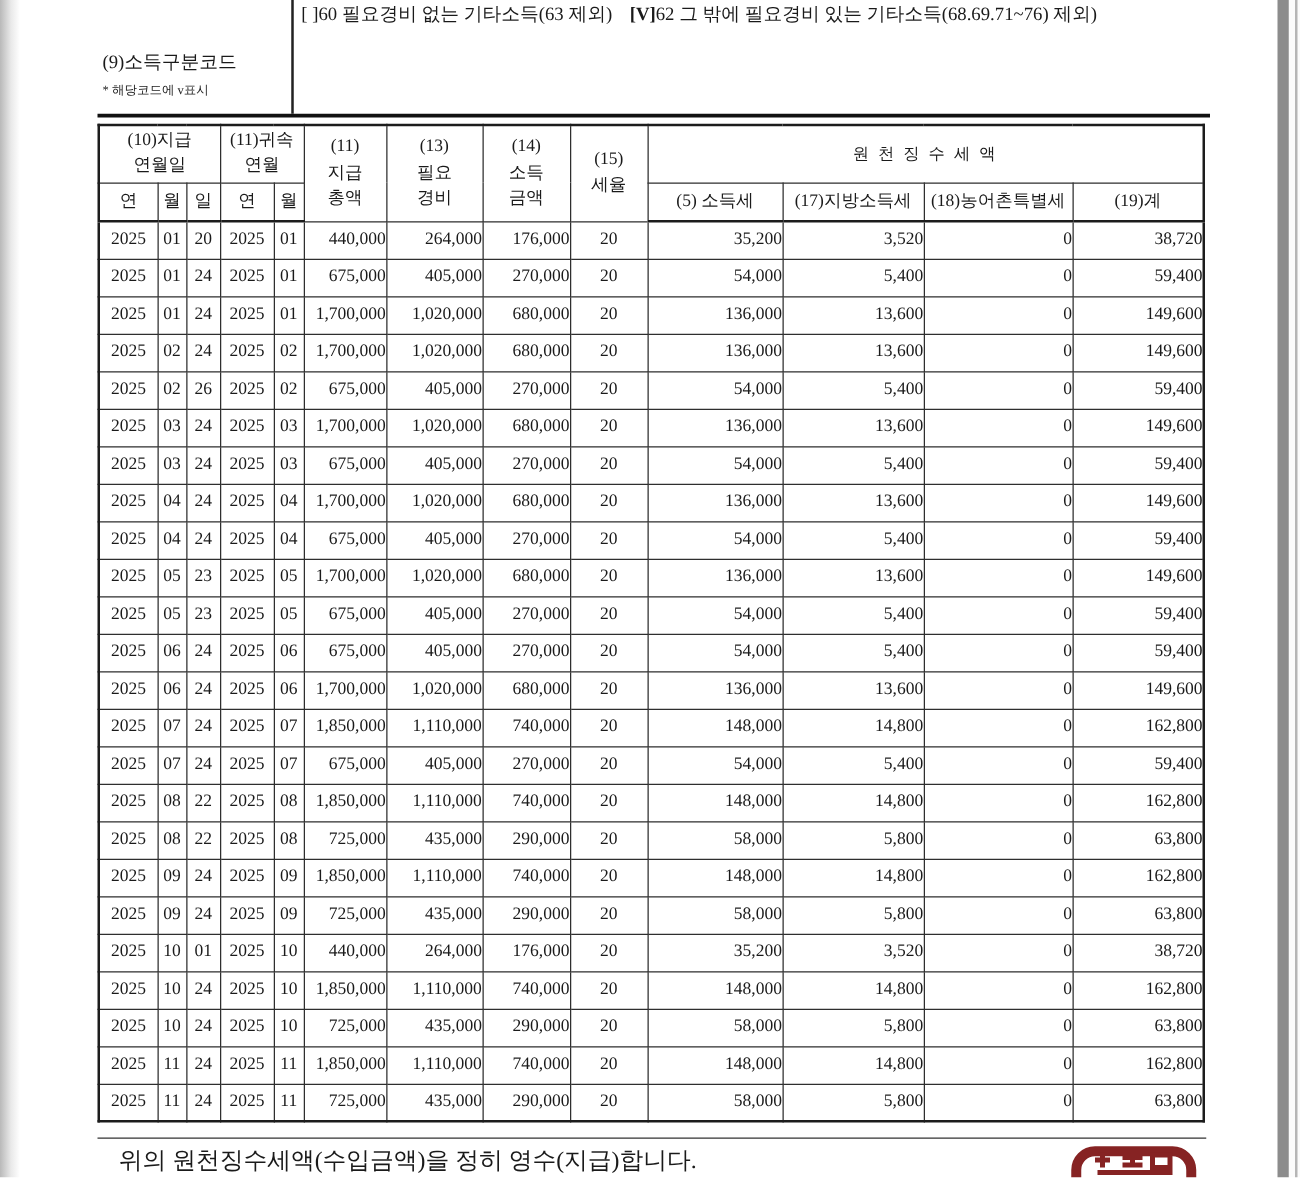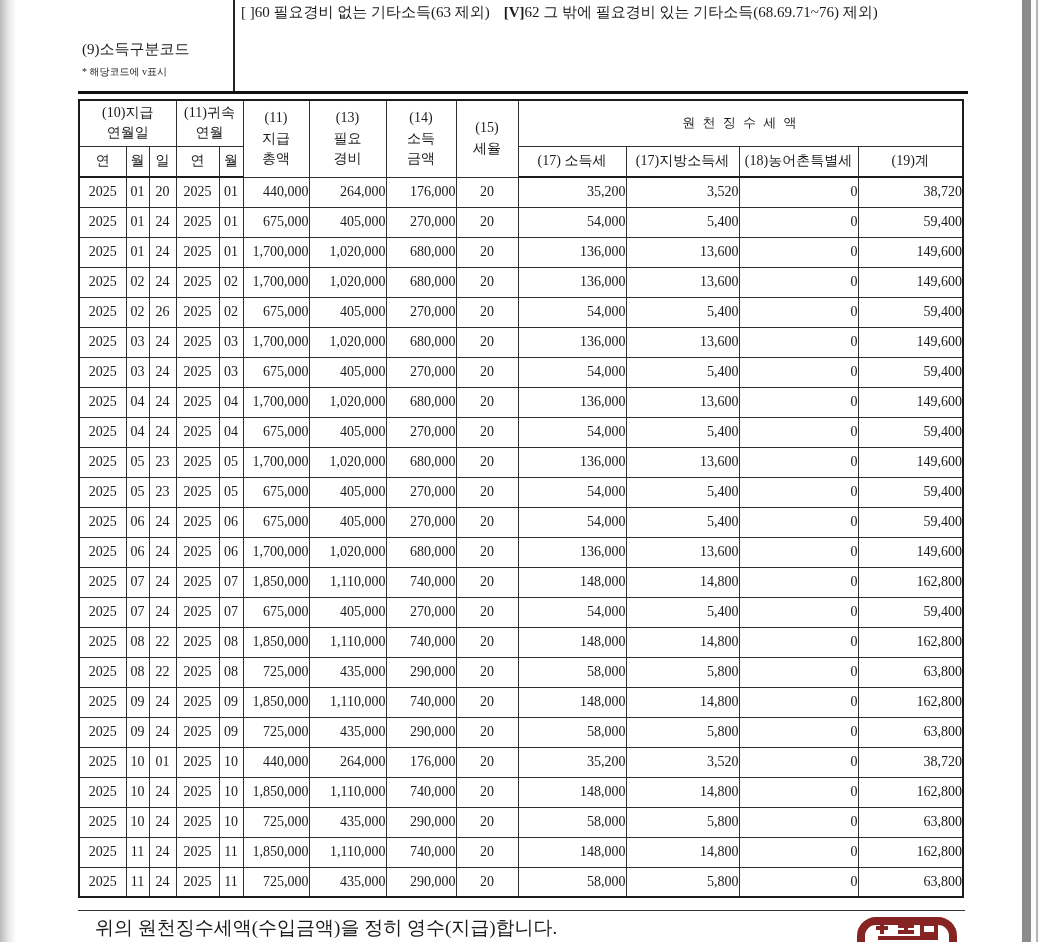--- a/index.html
+++ b/index.html
@@ -117,21 +117,21 @@
       <th rowspan="2" class="preline">(15)
 세율</th>
       <th colspan="4" class="grp">원 천 징 수 세 액</th>
     </tr>
     <tr class="hB">
       <th>연</th>
       <th>월</th>
       <th>일</th>
       <th>연</th>
       <th>월</th>
-      <th>(17) 소득세</th>
+      <th>(5) 소득세</th>
       <th>(17)지방소득세</th>
       <th>(18)농어촌특별세</th>
       <th>(19)계</th>
     </tr>
   </thead>
   <tbody>
       <tr>
         <td class="c0">2025</td>
         <td class="c1">01</td>
         <td class="c2">20</td>

